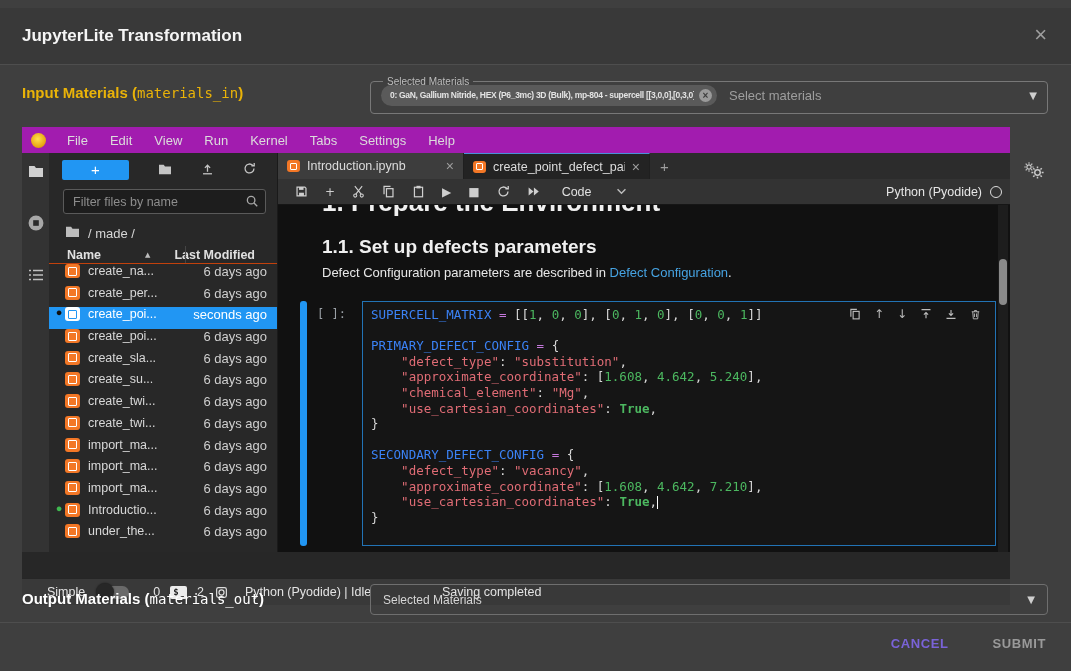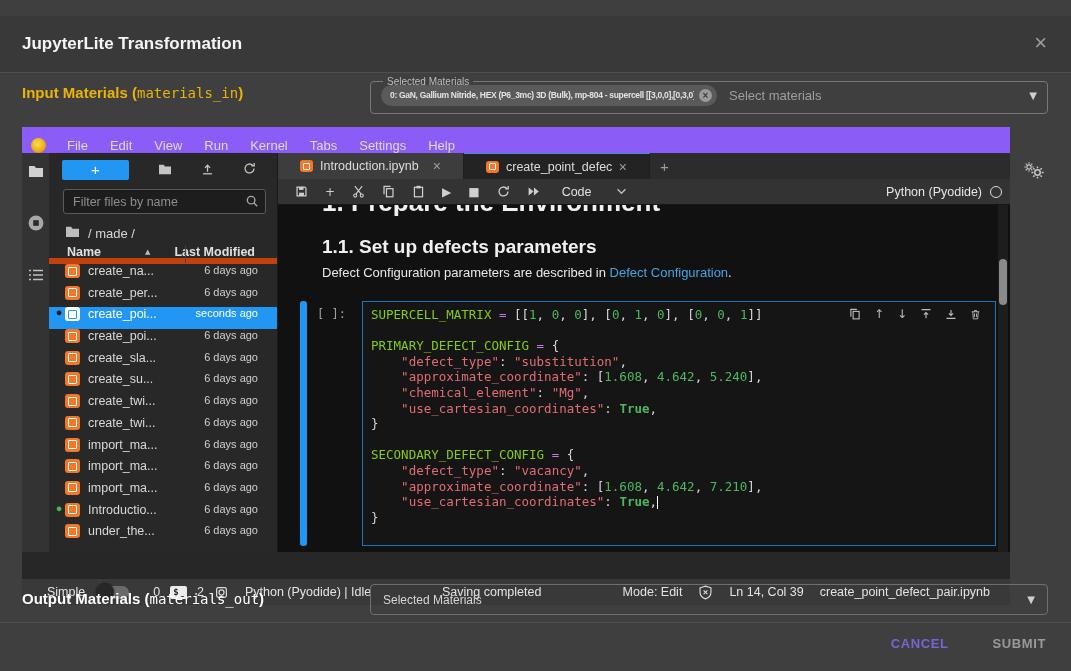--- a/index.html
+++ b/index.html
@@ -3,21 +3,21 @@
 <meta charset="utf-8">
 <style>
   * { margin:0; padding:0; box-sizing:border-box; }
   html,body { background:#222; }
   body { font-family:"Liberation Sans", sans-serif; }
   #app { position:relative; width:1071px; height:671px; background:#3f3f3f; overflow:hidden;
          outline:1px solid #5a5a5a; color:#e6e6e6; }
   .mono { font-family:"DejaVu Sans Mono", monospace; }
 
   
-  #dlg-header { position:absolute; left:0; top:16px; width:1071px; height:57px; background:#393939;
+  #dlg-header { position:absolute; left:0; top:8px; width:1071px; height:57px; background:#393939;
                 border-bottom:1px solid #4e4e4e; display:flex; align-items:center; }
   #dlg-title { margin-left:22px; font-size:17px; font-weight:700; color:#f5f5f5; }
   #dlg-close { position:absolute; right:24px; top:16px; font-size:22px; color:#9e9e9e; cursor:pointer; line-height:1; }
   #edge-artifact { position:absolute; left:0; top:18px; width:4px; height:26px; background:#cfcfcf; border-radius:0 3px 3px 0; }
 
   
   #input-label { position:absolute; left:22px; top:84px; font-size:15px; font-weight:700; color:#eab308; }
   #input-label .mono, #output-label .mono { font-size:14px; font-weight:400; }
   #input-field { position:absolute; left:370px; top:76px; width:678px; height:38px;
                  border:1px solid #787878; border-radius:4px; padding:0 10px; }
@@ -26,22 +26,22 @@
   #chip { display:flex; align-items:center; max-width:336px; height:21px; background:#5a5a5a;
           border-radius:11px; padding:0 5px 0 9px; }
   #chip-text { font-size:8.5px; letter-spacing:-0.3px; color:#e3e3e3; white-space:nowrap; overflow:hidden; font-weight:600; }
   #chip-x { flex:0 0 auto; width:13px; height:13px; margin-left:5px; background:#9a9a9a; border-radius:50%;
             color:#3d3d3d; font-size:10px; line-height:13px; text-align:center; font-weight:700; cursor:pointer; }
   #input-placeholder { margin-left:12px; font-size:13px; color:#9e9e9e; }
   .caret { margin-left:auto; color:#cfcfcf; font-size:10px; font-family:"DejaVu Sans", sans-serif; }
 
   
   #jlab { position:absolute; left:22px; top:127px; width:988px; height:452px; background:#272727; }
-  #menubar { position:absolute; left:0; top:0; width:988px; height:26px; background:#8b5cf6;
-             display:flex; align-items:flex-end; font-size:13px; color:#dcdcdc; }
+  #menubar { position:absolute; left:0; top:0; width:988px; height:26px; background:#a21caf;
+             display:flex; align-items:center; font-size:13px; color:#dcdcdc; }
   #jl-logo { width:15px; height:15px; border-radius:50%; margin:0 10px 0 9px;
              background:radial-gradient(circle at 45% 40%, #ffe14d, #e8a413 65%, #a8740b); }
   .menu-item { padding:0 11px; cursor:pointer; }
 
   #jl-main { position:absolute; left:0; top:26px; width:988px; height:399px; }
   #activitybar { position:absolute; left:0; top:0; width:27px; height:399px; background:#333; }
   #activitybar .abico { display:block; margin:0 auto; color:#cfcfcf; text-align:center; cursor:pointer; }
   #ab-files { padding-top:11px; }
   #ab-running { padding-top:32px; }
   #ab-toc { padding-top:32px; }
@@ -54,42 +54,42 @@
                   font-size:15px; text-align:center; line-height:19px; cursor:pointer; }
   #fp-toolbar .ico { color:#c4c4c4; margin-left:29px; cursor:pointer; }
   #fp-filter-wrap { position:relative; margin:3px 11px 6px 14px; }
   #fp-filter { width:100%; height:25px; background:#1d1d1d; border:1px solid #5a5a5a; border-radius:3px;
                color:#b5b5b5; font-size:12.5px; padding:0 26px 0 9px; font-family:"Liberation Sans",sans-serif; }
   #fp-filter::placeholder { color:#8d8d8d; }
   #fp-search-ico { position:absolute; right:7px; top:5px; color:#a8a8a8; }
   #fp-breadcrumb { height:26px; display:flex; align-items:center; padding-left:16px; font-size:13px; color:#d6d6d6; }
   #fp-breadcrumb .ico { color:#bdbdbd; margin-right:8px; }
   #fp-headers { position:relative; height:18px; display:flex; align-items:center; font-size:12.5px; font-weight:700;
-                color:#e0e0e0; border-bottom:6px solid #c2410c; }
+                color:#e0e0e0; border-bottom:1px solid #c2410c; }
   #fp-headers .hname { padding-left:18px; }
   #fp-headers .sort { font-size:7px; color:#bdbdbd; margin-left:44px; font-family:"DejaVu Sans",sans-serif; }
   #fp-headers .hdiv { position:absolute; left:136px; top:0; width:1px; height:17px; background:#454545; }
   #fp-headers .hmod { margin-left:auto; padding-right:22px; }
   #file-list { flex:1; overflow:hidden; }
   .frow { display:flex; align-items:flex-start; height:21.7px; font-size:12.5px; color:#d8d8d8; cursor:pointer; }
   .frow .fdot { width:12px; margin-left:4px; text-align:center; font-size:11px; line-height:10px; }
   .fdot.black { color:#111; } .fdot.green { color:#3fb950; }
   .nbico { position:relative; width:15px; height:14px; background:#f37726; border-radius:3px; flex:0 0 auto; }
   .nbico::after { content:""; position:absolute; inset:2.5px 3px; border:1.2px solid #fff; border-radius:1px; }
   .frow .fname { margin-left:8px; white-space:nowrap; }
-  .frow .fmod { margin-left:auto; padding-right:19px; font-size:11px; color:#cfcfcf; }
+  .frow .fmod { margin-left:auto; padding-right:10px; font-size:13px; color:#cfcfcf; }
   .frow.selected { background:#2196f3; color:#fff; }
   .frow.selected .fmod { color:#fff; }
   .frow.selected .nbico { background:#fff; }
   .frow.selected .nbico::after { border-color:#2196f3; }
 
   
   #tabbar { position:absolute; left:256px; top:0; width:732px; height:26px; background:#2c2c2c;
             display:flex; align-items:stretch; }
-  .tab { display:flex; align-items:center; gap:7px; padding:0 22px; font-size:12.5px; color:#dcdcdc;
+  .tab { display:flex; align-items:center; gap:7px; padding:0 9px; font-size:12.5px; color:#dcdcdc;
          background:#3d3d3d; border-right:1px solid #1f1f1f; cursor:pointer; width:186px; }
   .tab .nbico { width:13px; height:12px; }
   .tab .tlabel { white-space:nowrap; overflow:hidden; flex:1; }
   .tab .tclose { color:#9e9e9e; font-size:14px; line-height:1; }
   .tab.active { background:#232323; border-top:1px solid #4a90d9; }
   #add-tab { align-self:center; margin-left:10px; color:#9e9e9e; font-size:15px; cursor:pointer; }
 
   #nbtoolbar { position:absolute; left:256px; top:26px; width:732px; height:26px; background:#333;
                border-bottom:1px solid #161616; display:flex; align-items:center; }
   #nbtb-icons { display:flex; align-items:center; gap:17px; padding-left:17px; color:#cfcfcf; }
@@ -108,21 +108,21 @@
   #md-h1 { position:absolute; left:44px; top:-18px; font-size:26px; font-weight:700; color:#f0f0f0; white-space:nowrap; }
   #md-h2 { position:absolute; left:44px; top:31px; font-size:19px; font-weight:700; color:#f0f0f0; }
   #md-para { position:absolute; left:44px; top:60px; font-size:13px; color:#e8e8e8; }
   #md-para a { color:#46a3e2; text-decoration:none; cursor:pointer; }
 
   #cell-collapser { position:absolute; left:22px; top:96px; width:7px; height:245px; background:#2196f3; border-radius:3px; cursor:pointer; }
   #cell-prompt { position:absolute; left:39px; top:102px; font-size:12px; color:#9aa0a6; }
   #cell-editor { position:absolute; left:84px; top:96px; width:634px; height:245px; background:#151515;
                  border:1px solid #2273b5; padding:5px 8px; cursor:text; }
   .cline { font-family:"DejaVu Sans Mono", monospace; font-size:12.5px; line-height:15.6px; white-space:pre; }
-  .tok-v { color:#84cc16; } .tok-o { color:#c678dd; } .tok-p { color:#d8d8d8; }
+  .tok-v { color:#3b82f6; } .tok-o { color:#c678dd; } .tok-p { color:#d8d8d8; }
   .tok-s { color:#e06c75; } .tok-n { color:#4cb860; } .tok-c { color:#5fa78f; font-style:italic; }
   .tok-k { color:#4cb860; font-weight:700; }
   .cursor { display:inline-block; width:0; height:13px; border-left:1.4px solid #fff; vertical-align:text-bottom; }
   #cell-toolbar { position:absolute; right:14px; top:5px; display:flex; gap:13px; color:#bdbdbd; }
   #cell-toolbar .ico { cursor:pointer; display:inline-flex; align-items:center; font-family:"DejaVu Sans",sans-serif; font-size:12px; }
 
   
   #statusbar { position:absolute; left:0; top:425px; width:988px; height:27px; background:#393939;
                border-top:1px solid #262626; display:flex; align-items:center; font-size:12.5px; color:#e3e3e3; }
   #sb-left { display:flex; align-items:center; padding-left:25px; gap:10px; }
@@ -460,31 +460,20 @@
           <span>2</span>
           <span class="ico">
               <svg width="15" height="15" viewBox="0 0 16 16">
                 <rect x="2.8" y="2.8" width="10.4" height="10.4" rx="2" fill="none" stroke="currentColor" stroke-width="1.3"></rect>
                 <circle cx="8" cy="8" r="2.7" fill="none" stroke="currentColor" stroke-width="1.3"></circle>
               </svg>
             </span>
           <span style="margin-left:6px">Python (Pyodide) | Idle</span>
         </span>
         <span id="sb-saving">Saving completed</span>
-        <span id="sb-right">
-          <span>Mode: Edit</span>
-          <span class="ico">
-              <svg width="15" height="15" viewBox="0 0 16 16">
-                <path d="M8 1.2L13.8 3v4.6c0 3.8-2.6 6-5.8 7.2C4.8 13.6 2.2 11.4 2.2 7.6V3z" fill="none" stroke="currentColor" stroke-width="1.2"></path>
-                <path d="M6 5.8l4 4M10 5.8l-4 4" stroke="currentColor" stroke-width="1.2"></path>
-              </svg>
-            </span>
-          <span>Ln 14, Col 39</span>
-          <span>create_point_defect_pair.ipynb</span>
-        </span>
       </div>
     </div>
   </div>
 
   <span id="props-gears">
     <span class="g1"><svg width="10" height="10" viewBox="0 0 16 16">
           <g stroke="currentColor" stroke-width="1.8" fill="none">
             <path d="M8 .5v2.4M8 13.1v2.4M.5 8h2.4M13.1 8h2.4M2.7 2.7l1.7 1.7M11.6 11.6l1.7 1.7M13.3 2.7l-1.7 1.7M4.4 11.6l-1.7 1.7"></path>
             <circle cx="8" cy="8" r="3.4"></circle>
           </g>

